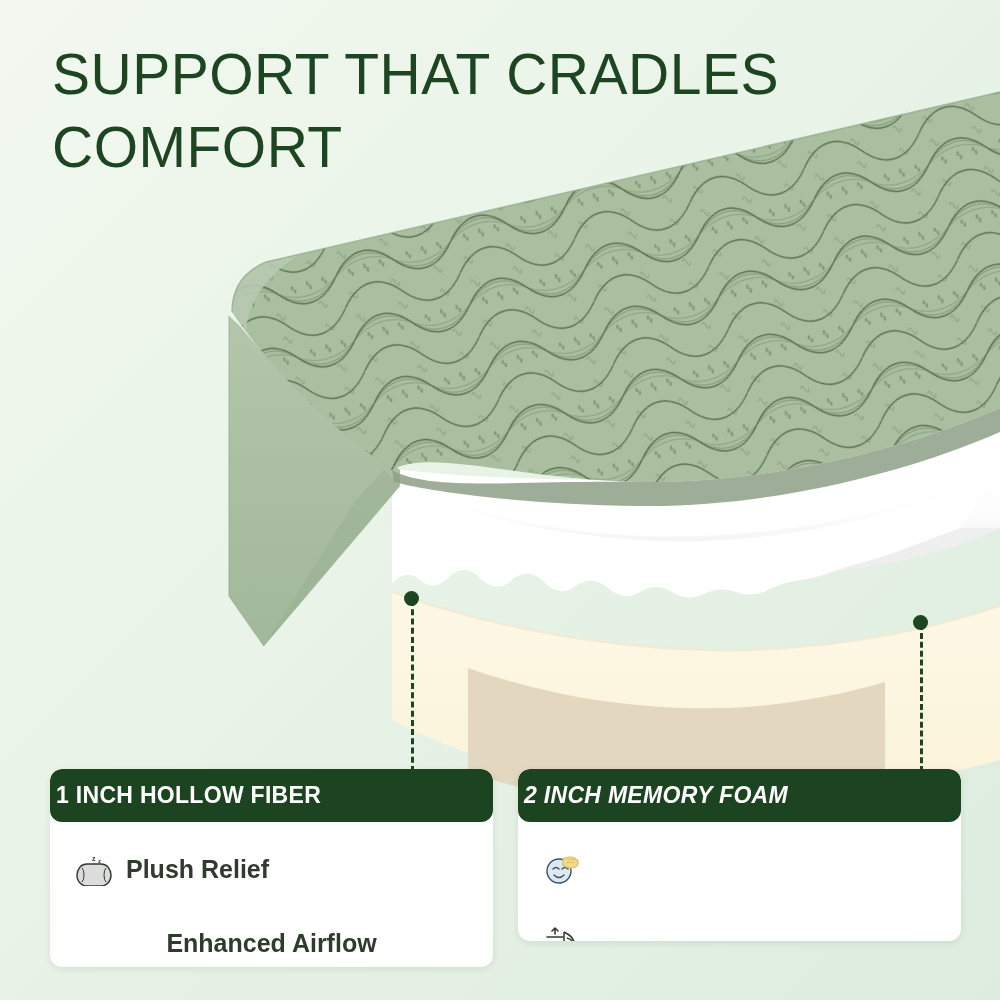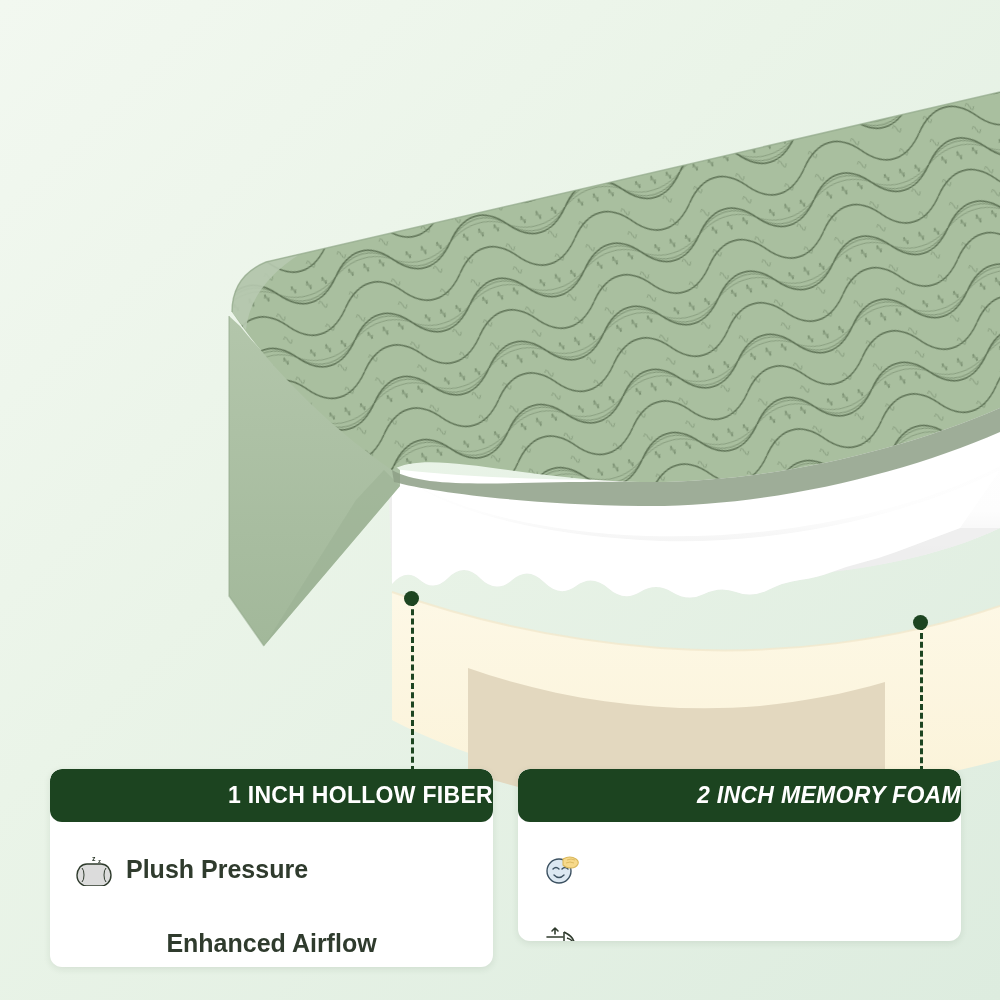--- a/index.html
+++ b/index.html
@@ -67,21 +67,20 @@
     overflow: hidden;
   }
   .card-header {
     background: #1c4420;
     border-radius: 12px;
     height: 53px;
     display: flex;
     align-items: center;
     padding-left: 6px;
     box-sizing: border-box;
-    justify-content: flex-end;
   }
   .card-header-text {
     color: #ffffff;
     font-size: 23px;
     font-weight: bold;
     letter-spacing: 0.3px;
     font-family: "Liberation Sans", sans-serif;
   }
   .card-body {
     padding: 0;
@@ -116,20 +115,22 @@
   .feature-row.centered .feature-label {
     font-size: 25px;
     text-align: center;
   }
 </style>
 </head>
 <body>
 
 <div id="stage">
 
+  <div id="title">SUPPORT THAT CRADLES
+COMFORT</div>
 
   <svg id="illustration" viewBox="0 0 1000 1000">
     <defs>
 
       <pattern id="leafQuilt" x="0" y="0" width="120" height="66" patternUnits="userSpaceOnUse" patternTransform="rotate(-17)">
         <rect width="120" height="66" fill="#a9bf9f"></rect>
         <path d="M0,33 C20,10 42,10 60,33 C78,56 100,56 120,33" fill="none" stroke="#4f6347" stroke-width="1.3" opacity="0.85"></path>
         <path d="M0,33 C20,14 42,14 60,33 C78,52 100,52 120,33" fill="none" stroke="#4f6347" stroke-width="0.9" opacity="0.55"></path>
         <path d="M0,33 C20,20 42,20 60,33 C78,46 100,46 120,33" fill="none" stroke="#4f6347" stroke-width="0.8" opacity="0.45"></path>
         <path d="M0,0 C20,-23 42,-23 60,0 C78,23 100,23 120,0" fill="none" stroke="#4f6347" stroke-width="1.3" opacity="0.85"></path>
@@ -269,21 +270,21 @@
         <span class="feature-icon">
           <svg width="38" height="34" viewBox="0 0 38 34">
             <text x="17" y="9" font-family="'Liberation Sans', sans-serif" font-size="7" font-weight="bold" fill="#2f3b2d">z</text>
             <text x="23" y="11" font-family="'Liberation Sans', sans-serif" font-size="6" font-weight="bold" fill="#2f3b2d">z</text>
             <text x="17" y="16" font-family="'Liberation Sans', sans-serif" font-size="5" font-weight="bold" fill="#2f3b2d">z</text>
             <path d="M5,15 q3,-3 7,-3 h14 q4,0 7,3 q3,4 3,8 q0,5 -3,8 q-3,3 -7,3
                      h-14 q-4,0 -7,-3 q-3,-3 -3,-8 q0,-4 3,-8 Z" fill="#dcdcdc" stroke="#2f3b2d" stroke-width="1.4"></path>
             <path d="M7,16 q2,2 2,7 q0,5 -2,7 M31,16 q-2,2 -2,7 q0,5 2,7" fill="none" stroke="#2f3b2d" stroke-width="1"></path>
           </svg>
         </span>
-        <span class="feature-label">Plush Pressure</span>
+        <span class="feature-label">Plush Relief</span>
       </div>
 
       <div class="feature-row centered" style="margin-top:12px;">
         <span class="feature-label">Enhanced Airflow</span>
       </div>
 
     </div>
   </div>
 
   <div class="card" style="left:518px; top:769px; width:443px; height:172px;font-style:italic;">

